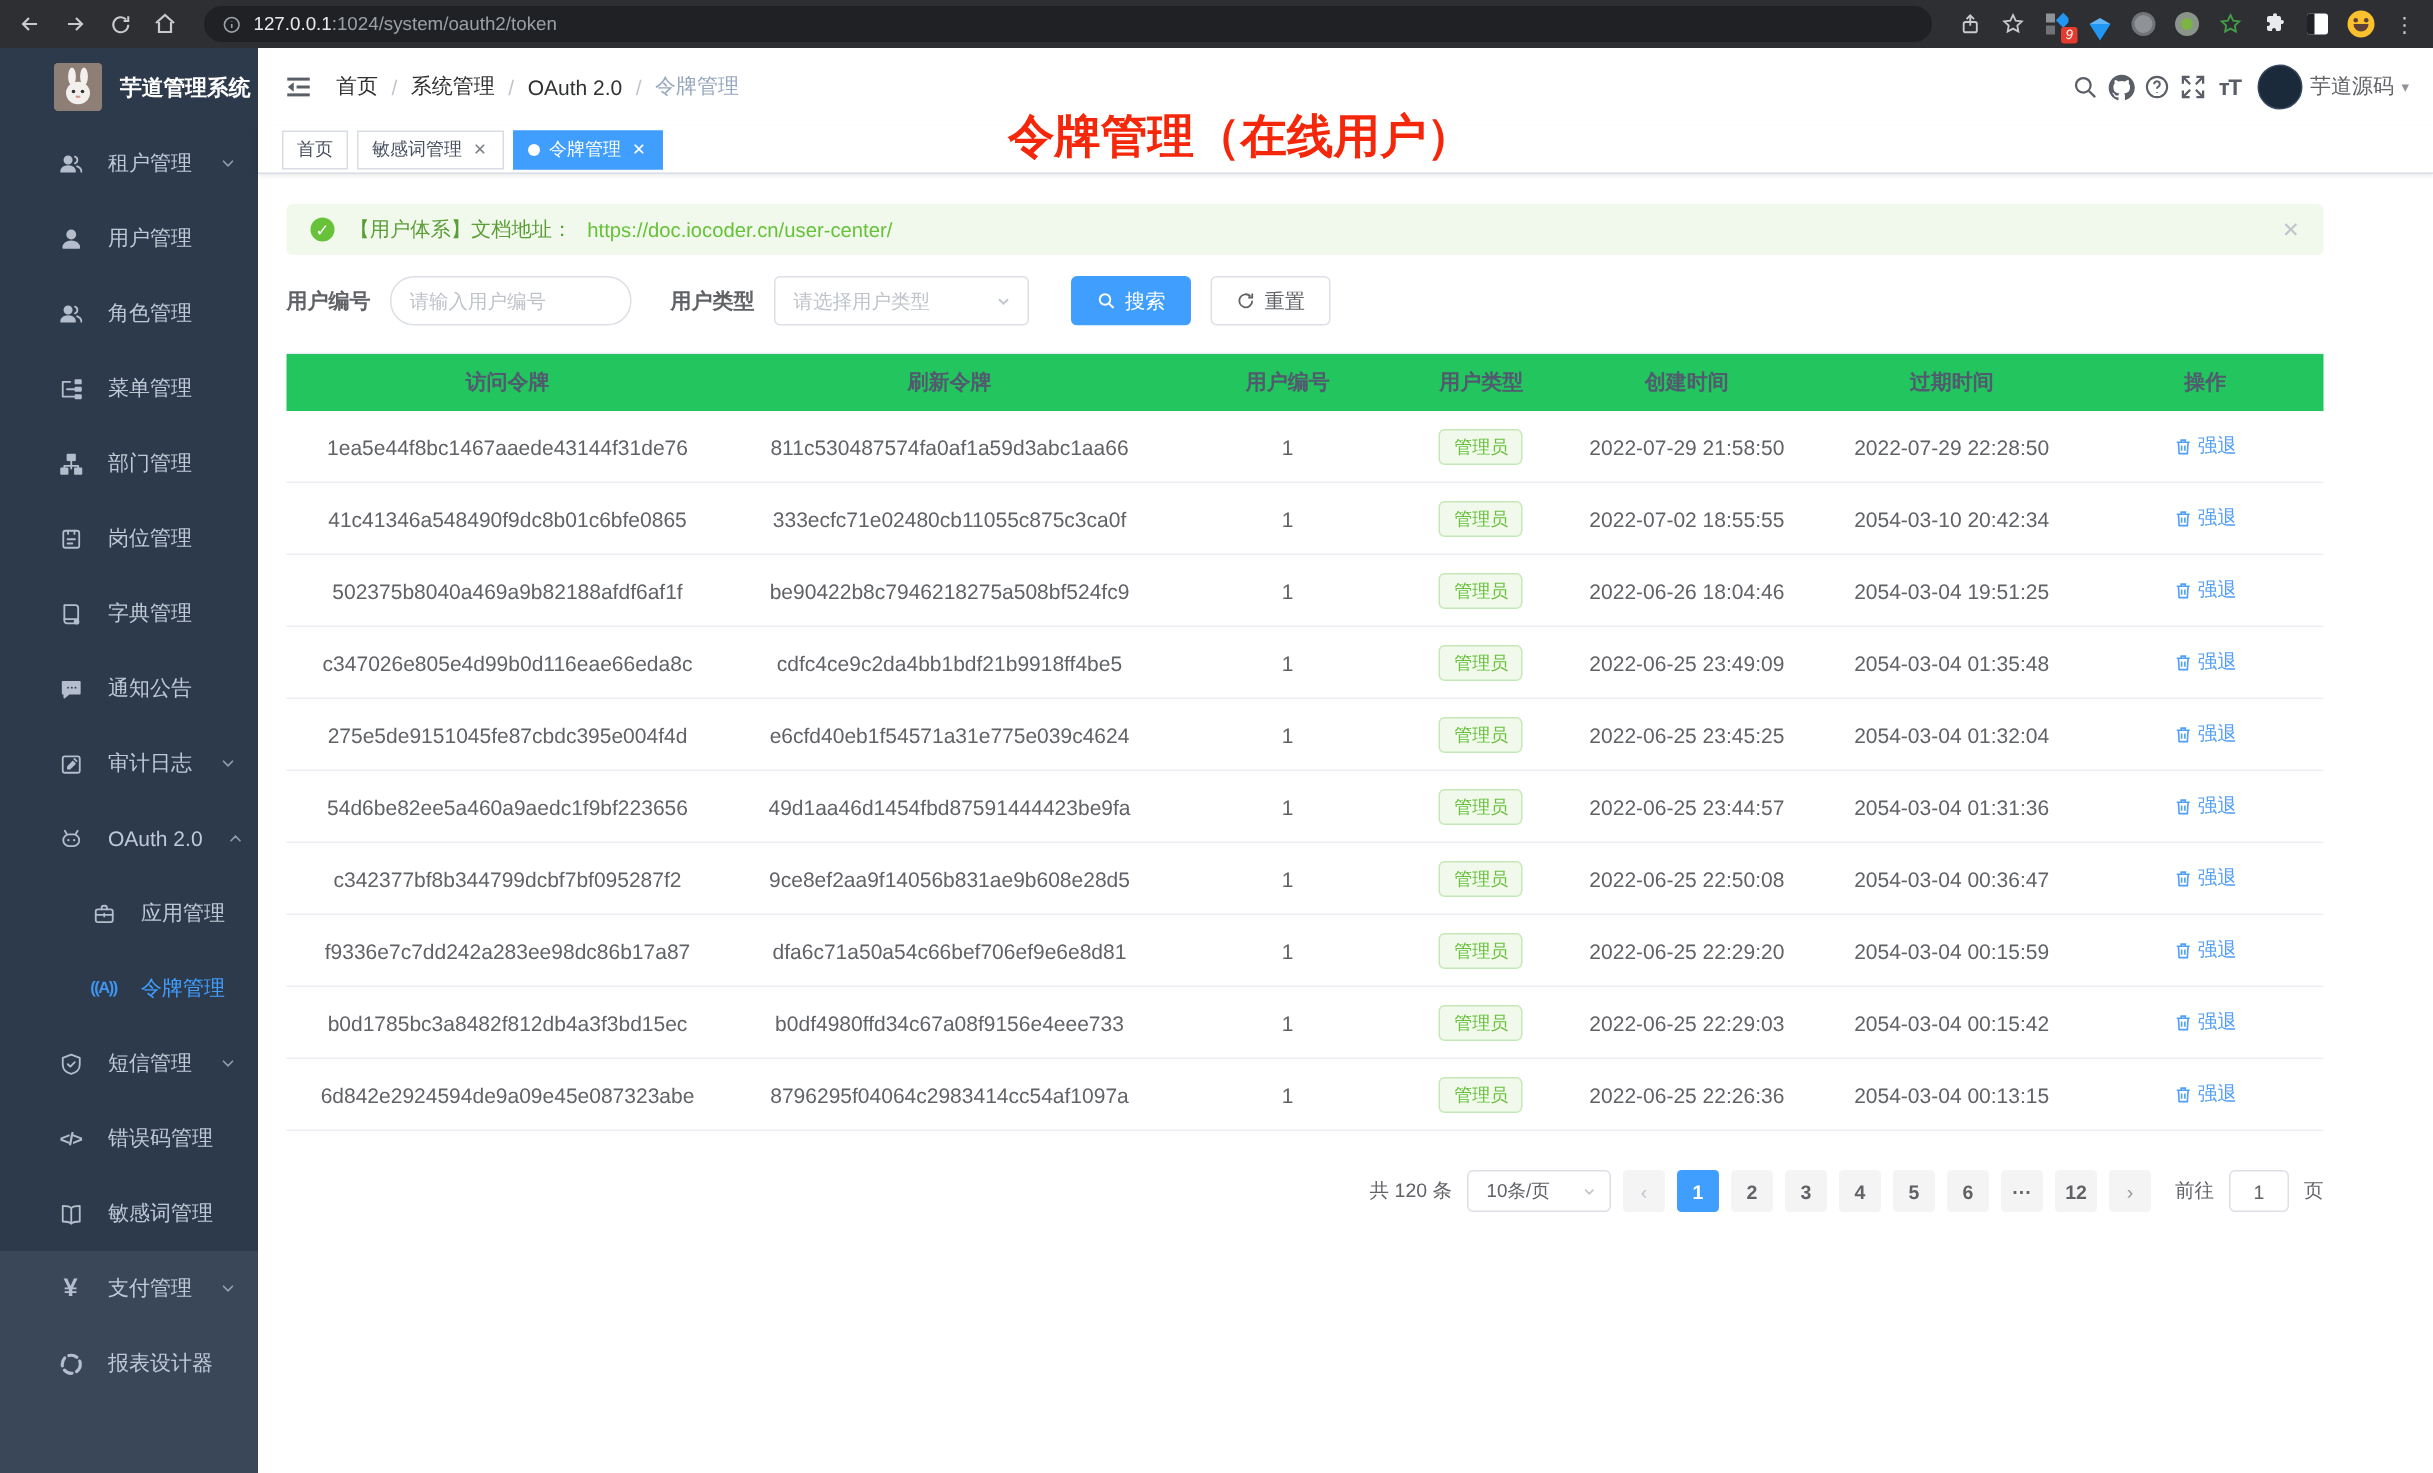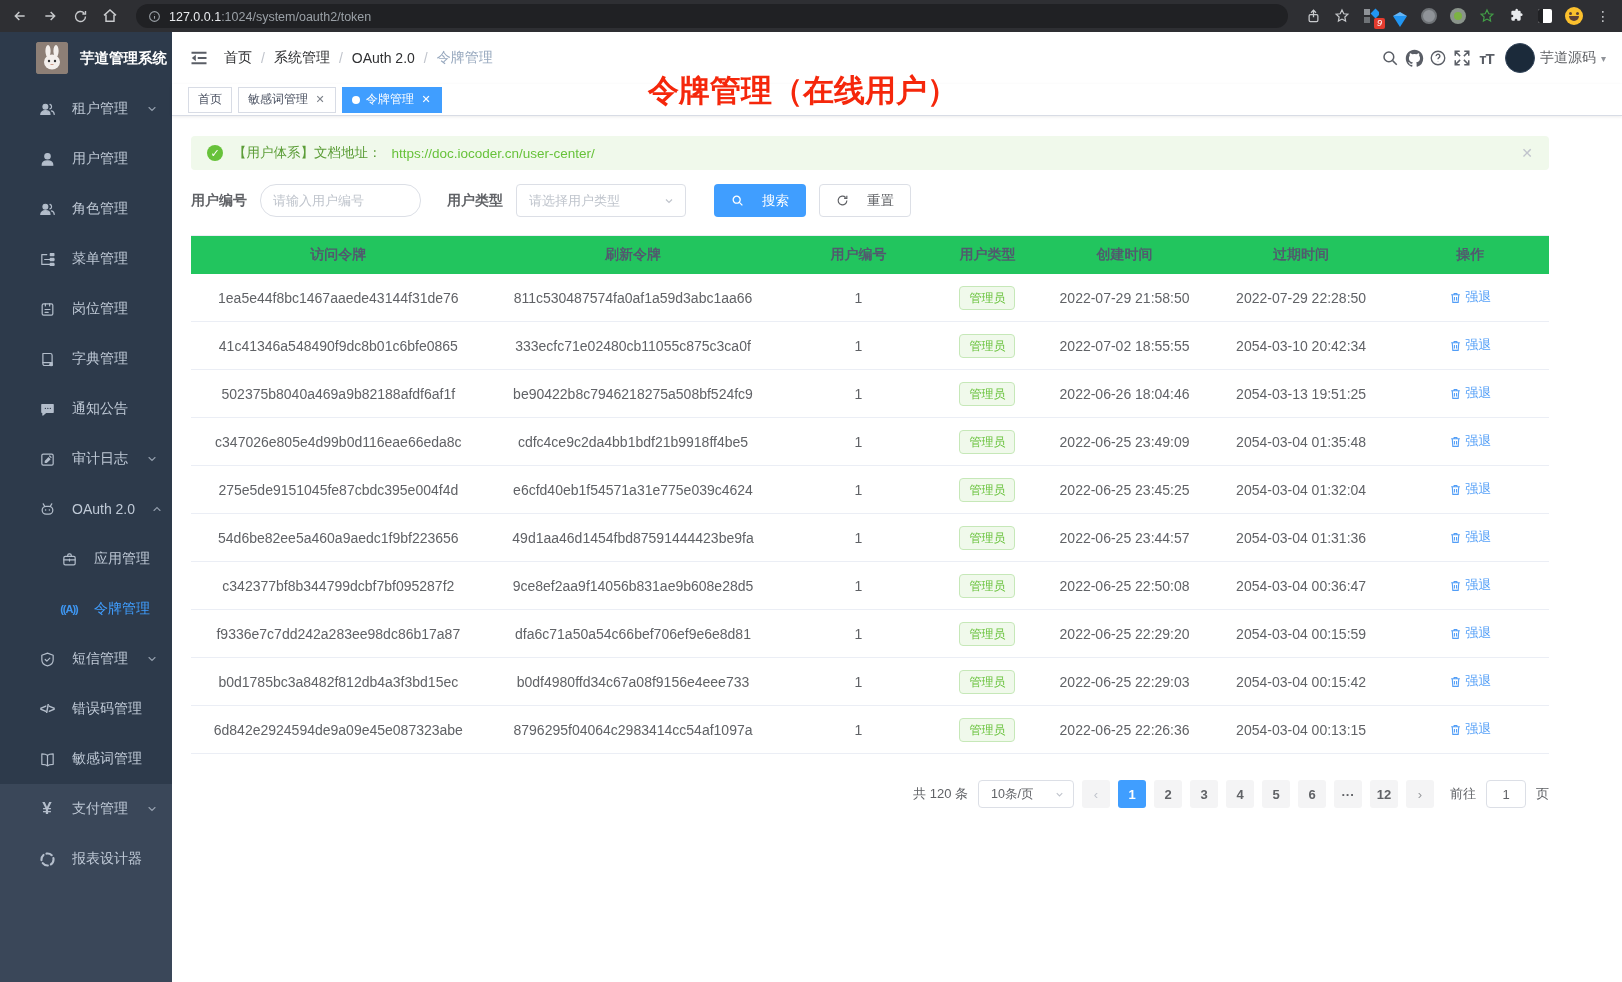--- a/index.html
+++ b/index.html
@@ -53,21 +53,21 @@
   .breadcrumb .sep { color:#c0c4cc; }
   .breadcrumb .cur { color:#97a8be; }
   .nav-right { margin-left:auto; display:flex; align-items:center; gap:5px; color:#5a5e66; }
   .nav-ic { width:19px; height:19px; display:flex; align-items:center; justify-content:center; }
   .tt { font-size:15px; font-weight:600; letter-spacing:-1px; }
   .avatar { width:30px; height:30px; border-radius:50%; background:#1b2a3a; border:1px solid #35475c; margin-left:4px; }
   .uname { font-size:14px; color:#606266; }
   .caret { color:#909399; font-size:10px; }
 
   
-  .annotation { position:absolute; left:476px; top:38px; font-size:31px; font-weight:700; color:#f5270b; z-index:50; white-space:nowrap; }
+  .annotation { position:absolute; left:500px; top:38px; font-size:31px; font-weight:700; color:#f5270b; z-index:50; white-space:nowrap; }
 
   
   .tabbar { height:32px; border-bottom:1px solid #d8dce5; box-shadow:0 1px 3px rgba(0,0,0,.08); display:flex; align-items:center; padding:0 16px; gap:6px; background:#fff; }
   .tab { height:26px; display:inline-flex; align-items:center; gap:6px; padding:0 9px; border:1px solid #d8dce5; background:#fff; color:#495060; font-size:12px; cursor:pointer; }
   .tab .dot { width:8px; height:8px; border-radius:50%; background:#fff; display:none; }
   .tab .tclose { font-size:11px; color:#7d828a; width:12px; text-align:center; }
   .tab.active { background:#409eff; border-color:#409eff; color:#fff; }
   .tab.active .dot { display:inline-block; }
   .tab.active .tclose { color:#fff; }
 
@@ -80,21 +80,21 @@
   .alert .aclose { margin-left:auto; color:#c0c4cc; font-size:14px; cursor:pointer; }
 
   .sform { display:flex; align-items:center; margin:14px 0 18px; }
   .sform .flabel { font-size:14px; font-weight:700; color:#606266; margin-right:13px; }
   .finput { width:161px; height:33px; border:1px solid #dcdfe6; border-radius:16px; padding:0 12px; font-size:13px; color:#a16207;
     font-family:inherit; margin-right:26px; }
   .finput::placeholder { color:#bfc4cc; }
   .fselect { width:170px; height:33px; border:1px solid #dcdfe6; border-radius:4px; padding:0 10px 0 12px; font-size:13px;
     color:#bfc4cc; display:flex; align-items:center; margin-right:28px; cursor:pointer; }
   .fselect span { flex:1; }
-  .btn { height:33px; border-radius:4px; font-size:13.5px; display:inline-flex; align-items:center; gap:18px; padding:0 16px; cursor:pointer; border:1px solid transparent; font-family:inherit; }
+  .btn { height:33px; border-radius:4px; font-size:13.5px; display:inline-flex; align-items:center; gap:6px; padding:0 16px; cursor:pointer; border:1px solid transparent; font-family:inherit; }
   .btn-primary { background:#409eff; color:#fff; margin-right:13px; }
   .btn-plain { background:#fff; color:#606266; border-color:#dcdfe6; }
 
   .table { border-top:1px solid #ebeef5; }
   .trow { display:grid; grid-template-columns:21.7% 21.7% 11.5% 7.5% 12.7% 13.3% 11.6%; align-items:center; }
   .thead { background:#22c55e; height:38px; }
   .thead .tcell { font-weight:700; color:#515a6e; font-size:14px; }
   .tbody-row { height:48px; border-bottom:1px solid #ebeef5; }
   .tcell { text-align:center; font-size:14px; color:#606266; overflow:hidden; white-space:nowrap; }
   .tag { display:inline-block; background:#f0f9eb; border:1px solid #c6e8b8; color:#67c23a; font-size:12px; line-height:1;
@@ -255,20 +255,31 @@
               <rect x="16" y="3.5" width="5" height="3" fill="currentColor"></rect>
               <rect x="16" y="10.5" width="5" height="3" fill="currentColor"></rect>
               <rect x="16" y="17.5" width="5" height="3" fill="currentColor"></rect>
             </svg>
           </span>
           <span class="mi-label">菜单管理</span>
         </div>
         <div class="menu-item">
           <span class="mi-icon">
             <svg width="17" height="17" viewBox="0 0 24 24" fill="none" stroke="currentColor" stroke-width="1.7" stroke-linecap="round" stroke-linejoin="round">
+              <rect x="8.5" y="3" width="7" height="5" fill="currentColor"></rect>
+              <rect x="2.5" y="16" width="6" height="5" fill="currentColor"></rect>
+              <rect x="15.5" y="16" width="6" height="5" fill="currentColor"></rect>
+              <path d="M12 8v4M5.5 16v-2.5h13V16M12 12v4"></path>
+            </svg>
+          </span>
+          <span class="mi-label">部门管理</span>
+        </div>
+        <div class="menu-item">
+          <span class="mi-icon">
+            <svg width="17" height="17" viewBox="0 0 24 24" fill="none" stroke="currentColor" stroke-width="1.7" stroke-linecap="round" stroke-linejoin="round">
               <rect x="4.5" y="4" width="15" height="16" rx="2"></rect>
               <path d="M9 4v3M15 4v3M8.5 12h7M8.5 16h4.5"></path>
             </svg>
           </span>
           <span class="mi-label">岗位管理</span>
         </div>
         <div class="menu-item">
           <span class="mi-icon">
             <svg width="17" height="17" viewBox="0 0 24 24" fill="none" stroke="currentColor" stroke-width="1.7" stroke-linecap="round" stroke-linejoin="round">
               <path d="M5.5 3.5H16a2.5 2.5 0 0 1 2.5 2.5v14.5H8a2.5 2.5 0 0 1-2.5-2.5z"></path>
@@ -525,21 +536,21 @@
                   </svg>
                   <span>强退</span>
                 </span></span>
             </div>
             <div class="trow tbody-row">
               <span class="tcell">502375b8040a469a9b82188afdf6af1f</span>
               <span class="tcell">be90422b8c7946218275a508bf524fc9</span>
               <span class="tcell">1</span>
               <span class="tcell"><span class="tag">管理员</span></span>
               <span class="tcell">2022-06-26 18:04:46</span>
-              <span class="tcell">2054-03-13 19:51:25</span>
+              <span class="tcell">2054-03-04 19:51:25</span>
               <span class="tcell"><span class="op">
                   <svg viewBox="0 0 24 24" fill="none" stroke="currentColor" stroke-width="2">
                     <path d="M4 7h16M9.5 7V4.5h5V7M6 7l1 14h10l1-14M10 11v6.5M14 11v6.5"></path>
                   </svg>
                   <span>强退</span>
                 </span></span>
             </div>
             <div class="trow tbody-row">
               <span class="tcell">c347026e805e4d99b0d116eae66eda8c</span>
               <span class="tcell">cdfc4ce9c2da4bb1bdf21b9918ff4be5</span>

